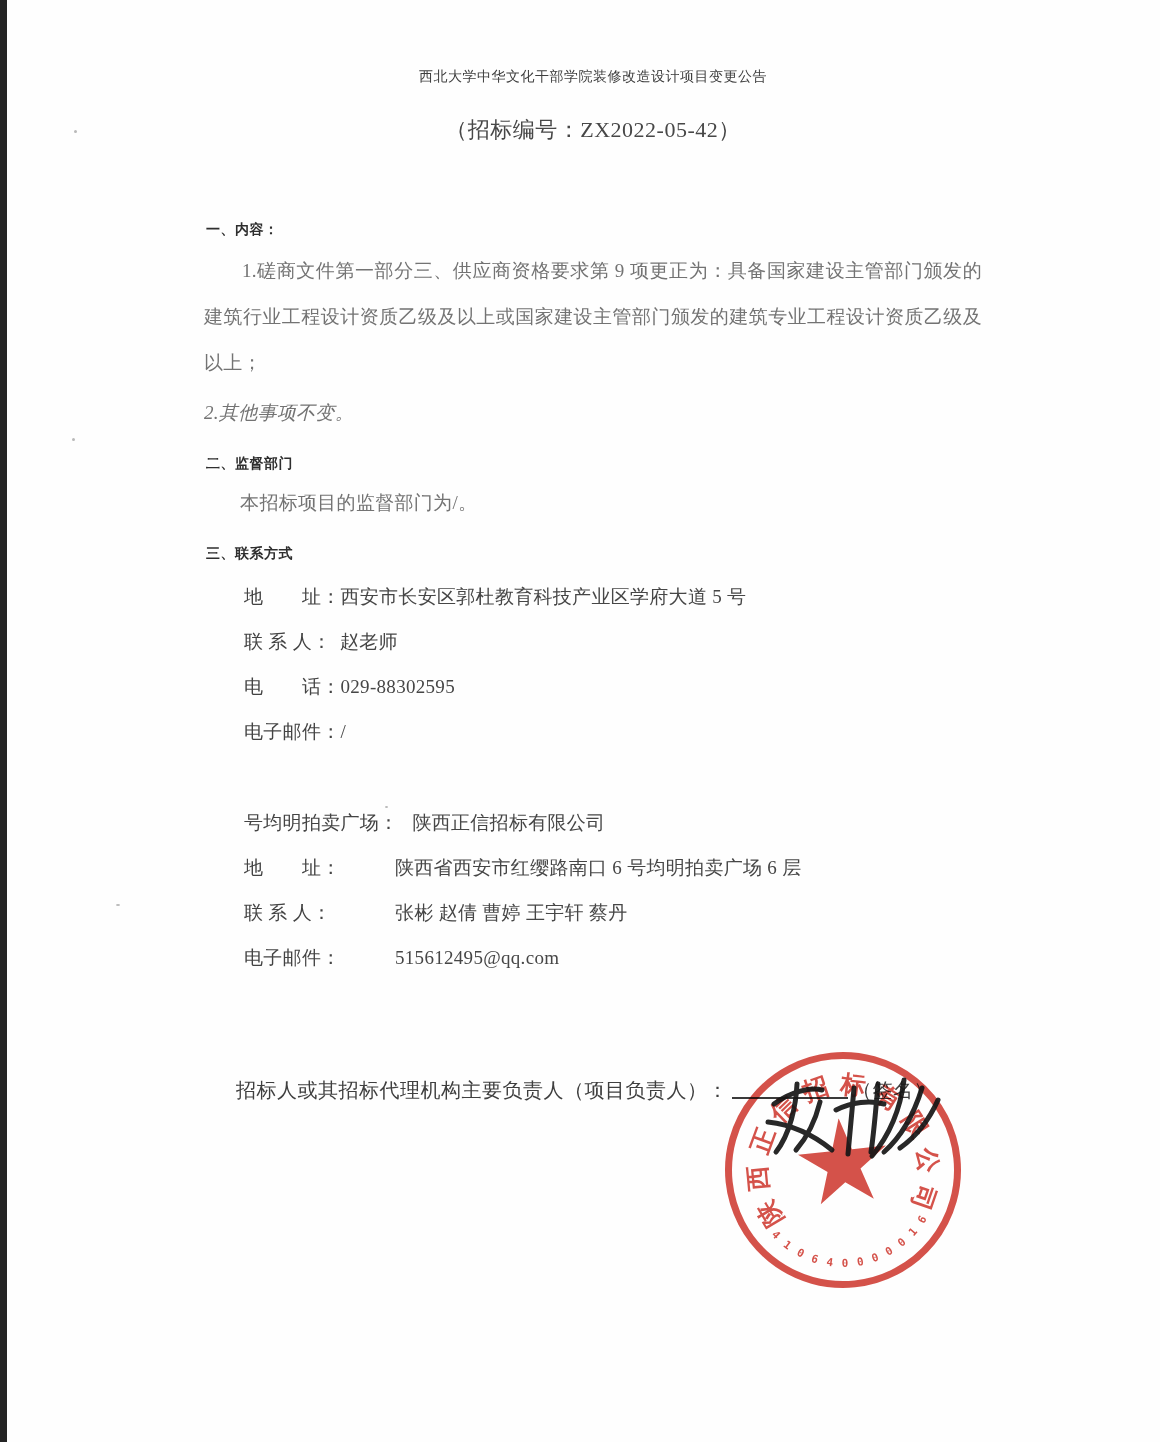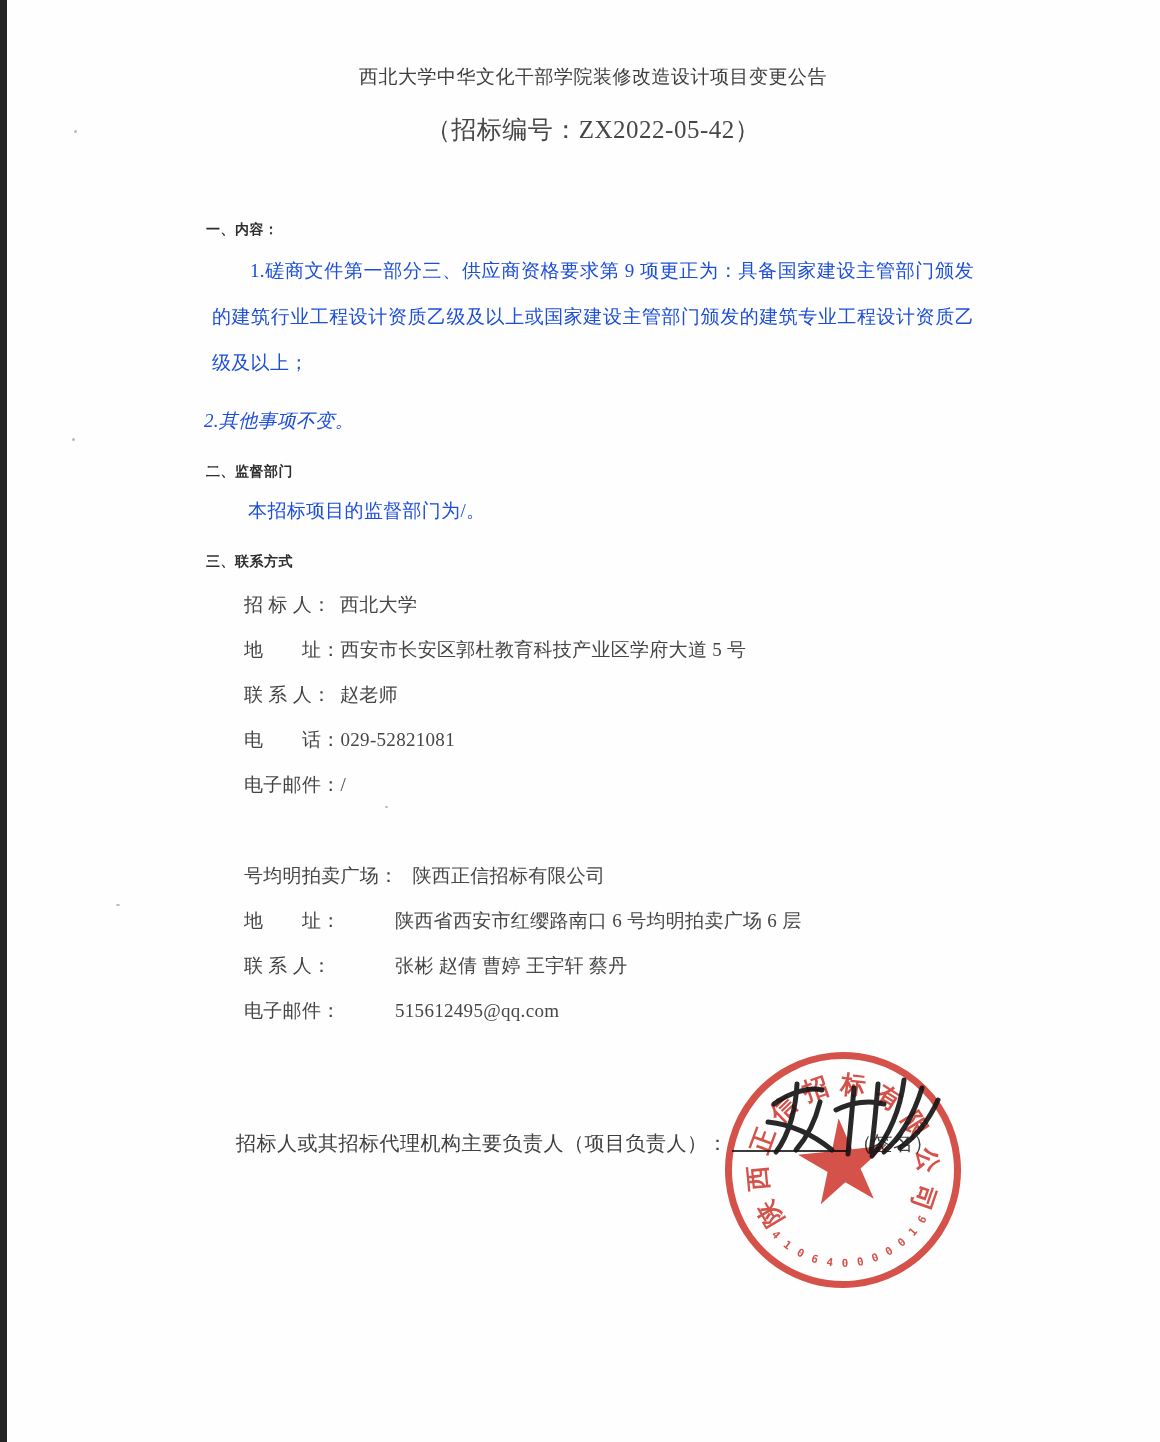--- a/index.html
+++ b/index.html
@@ -13,38 +13,38 @@
   }
   .edge-bar{
     position:absolute;left:0;top:0;width:7px;height:100%;
     background:#242424;
   }
   .content{
     position:absolute;left:200px;top:0;width:786px;
   }
   .doc-title{
     margin:62px 0 24px 0;
-    font-size:19px;font-weight:normal;letter-spacing:.5px;
+    font-size:14px;font-weight:normal;letter-spacing:.5px;
     text-align:center;color:#3e3e3e;line-height:30px;
   }
   .doc-subtitle{
-    font-size:25px;text-align:center;color:#474747;letter-spacing:.5px;
+    font-size:22px;text-align:center;color:#474747;letter-spacing:.5px;
     margin:0 0 0 0;line-height:28px;
   }
   .sec-heading{
     font-family:"Liberation Sans","DejaVu Sans",sans-serif;
     font-size:14px;font-weight:bold;color:#2e2e2e;
     margin:0 0 0 6px;line-height:30px;letter-spacing:.5px;
   }
   .h-content{margin-top:70px;}
   .h-supervision{margin-top:12px;}
   .h-contact{margin-top:12px;}
   .para{
-    font-size:19px;line-height:46px;color:#1d4ed8;
-    text-align:justify;margin:12px;letter-spacing:.3px;
+    font-size:19px;line-height:46px;color:#737373;
+    text-align:justify;margin:4px;letter-spacing:.3px;
   }
   .para.indent{text-indent:2em;margin-top:4px;}
   .para.small-indent{text-indent:1.9em;margin-top:2px;}
   .para.flush{margin-left:4px;margin-top:0;font-style:italic;}
   .rows{margin:6px 0 0 44px;}
   .crow{font-size:19px;line-height:45px;letter-spacing:.3px;color:#464646;}
   .clabel{display:inline-block;color:#434343;}
   .tenderer .clabel{min-width:96px;}
   .agency .clabel{min-width:137px;}
   .agency{margin-top:46px;}
@@ -116,24 +116,23 @@
     <h2 class="sec-heading h-content">一、内容：</h2>
     <p class="para indent">1.磋商文件第一部分三、供应商资格要求第 9 项更正为：具备国家建设主管部门颁发的建筑行业工程设计资质乙级及以上或国家建设主管部门颁发的建筑专业工程设计资质乙级及以上；</p>
     <p class="para flush">2.其他事项不变。</p>
 
     <h2 class="sec-heading h-supervision">二、监督部门</h2>
     <p class="para small-indent">本招标项目的监督部门为/。</p>
 
     <h2 class="sec-heading h-contact">三、联系方式</h2>
 
     <div class="rows tenderer">
-      <div class="crow"><span class="clabel">招 标 人：</span><span class="cvalue">西北大学</span></div>
       <div class="crow"><span class="clabel">地　　址：</span><span class="cvalue">西安市长安区郭杜教育科技产业区学府大道 5 号</span></div>
       <div class="crow"><span class="clabel">联 系 人：</span><span class="cvalue">赵老师</span></div>
-      <div class="crow"><span class="clabel">电　　话：</span><span class="cvalue">029-52821081</span></div>
+      <div class="crow"><span class="clabel">电　　话：</span><span class="cvalue">029-88302595</span></div>
       <div class="crow"><span class="clabel">电子邮件：</span><span class="cvalue">/</span></div>
     </div>
 
     <div class="rows agency">
       <div class="crow"><span class="clabel">号均明拍卖广场：</span><span class="cvalue">陕西正信招标有限公司</span></div>
       <div class="crow"><span class="clabel">地　　址：</span><span class="cvalue">陕西省西安市红缨路南口 6 号均明拍卖广场 6 层</span></div>
       <div class="crow"><span class="clabel">联 系 人：</span><span class="cvalue">张彬 赵倩 曹婷 王宇轩 蔡丹</span></div>
       <div class="crow"><span class="clabel">电子邮件：</span><span class="cvalue">515612495@qq.com</span></div>
     </div>
 

